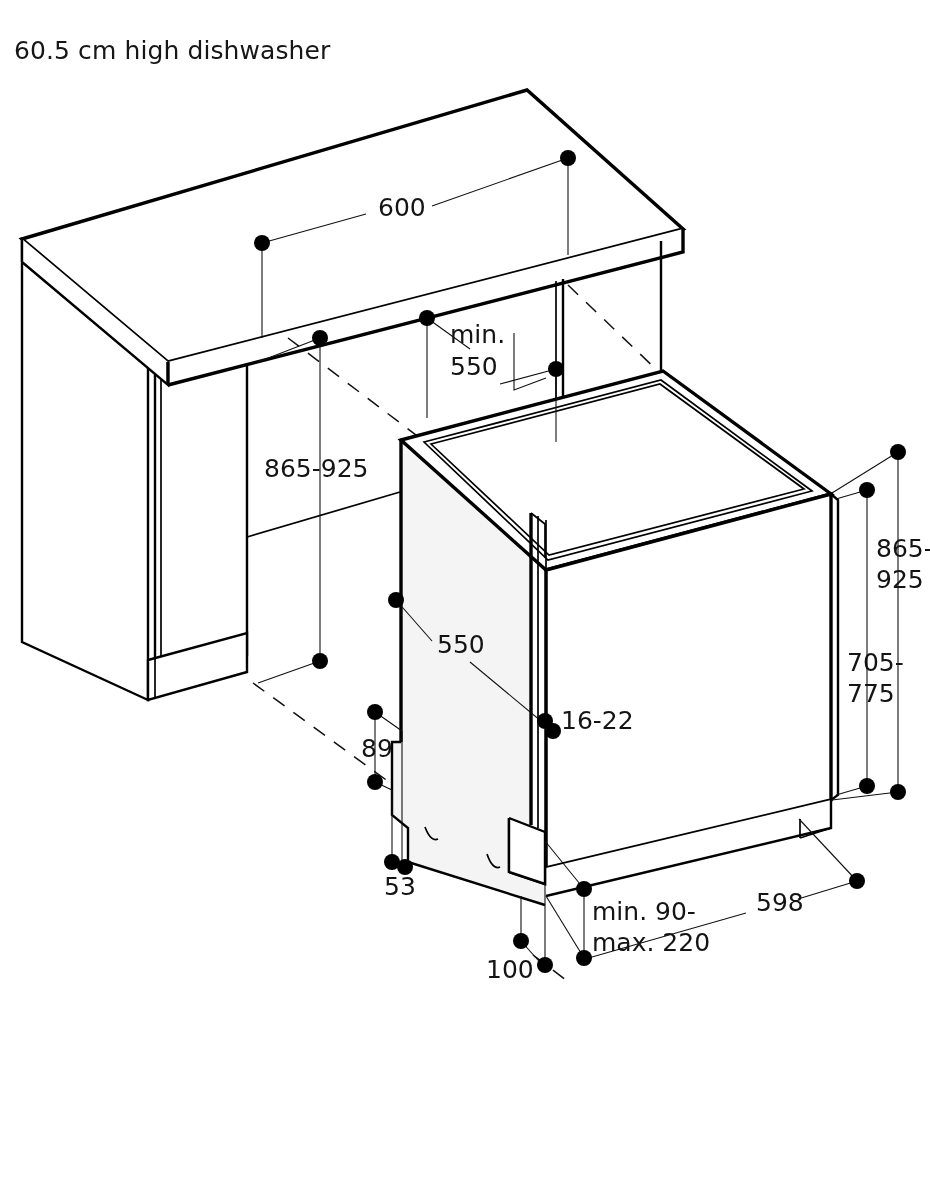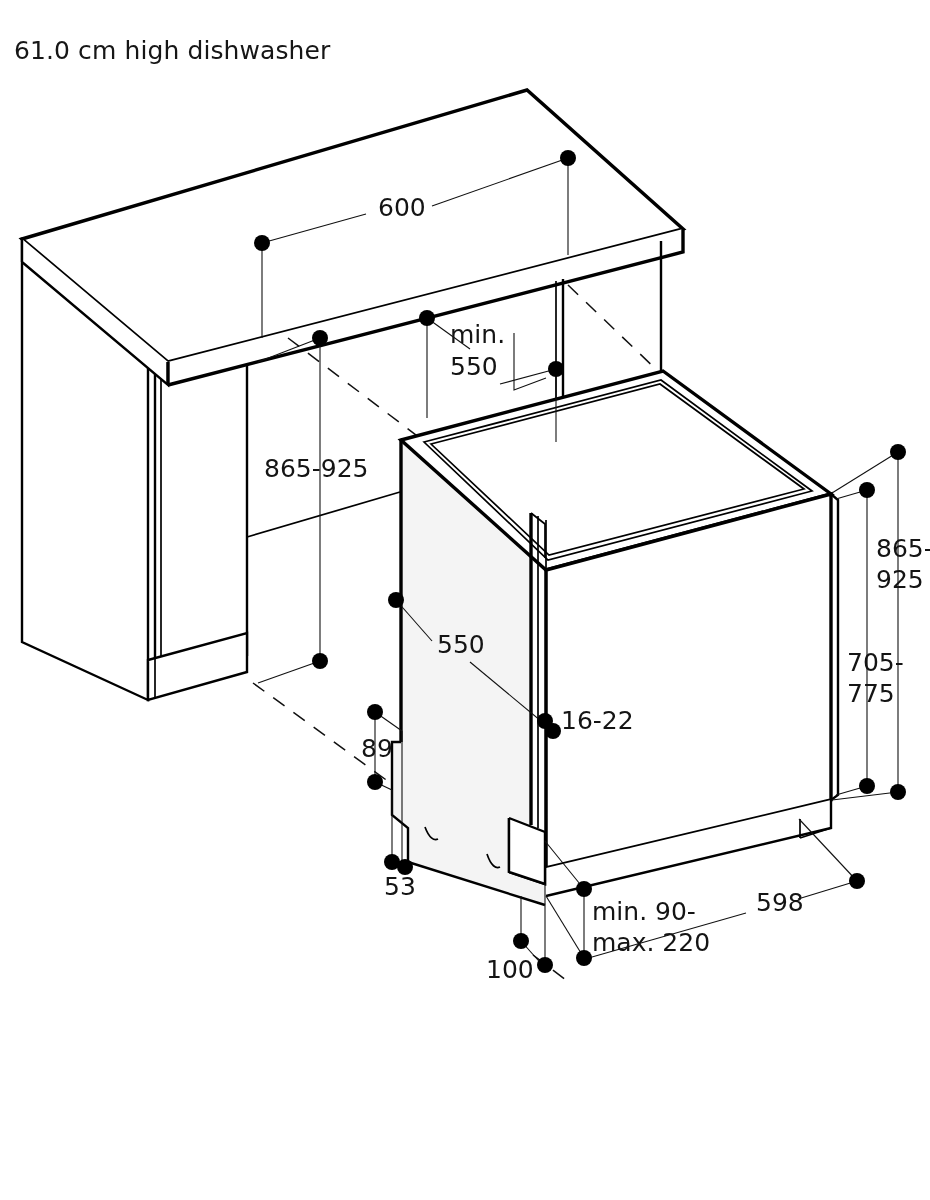--- a/index.html
+++ b/index.html
@@ -52,21 +52,21 @@
     font-size: 25px;
     fill: #141414;
     dominant-baseline: auto;
   }
 </style>
 </head>
 <body>
 
 <div id="page">
 
-  <div id="page-title">61.0 cm high dishwasher</div>
+  <div id="page-title">60.5 cm high dishwasher</div>
 
   <svg id="drawing" viewBox="0 0 930 1200" xmlns="http://www.w3.org/2000/svg">
 
     <g>
 
       <path class="face-white" d="M22,239 L22,642 L148,700 L148,290 Z"></path>
       <path class="edge-med" d="M22,239 L22,642 L148,700 L148,290 Z"></path>
 
       <path class="face-white" d="M155,293 L155,669 L247,655 L247,258 Z"></path>
       <path class="edge-med" d="M155,293 L155,669 L247,655 L247,258"></path>

